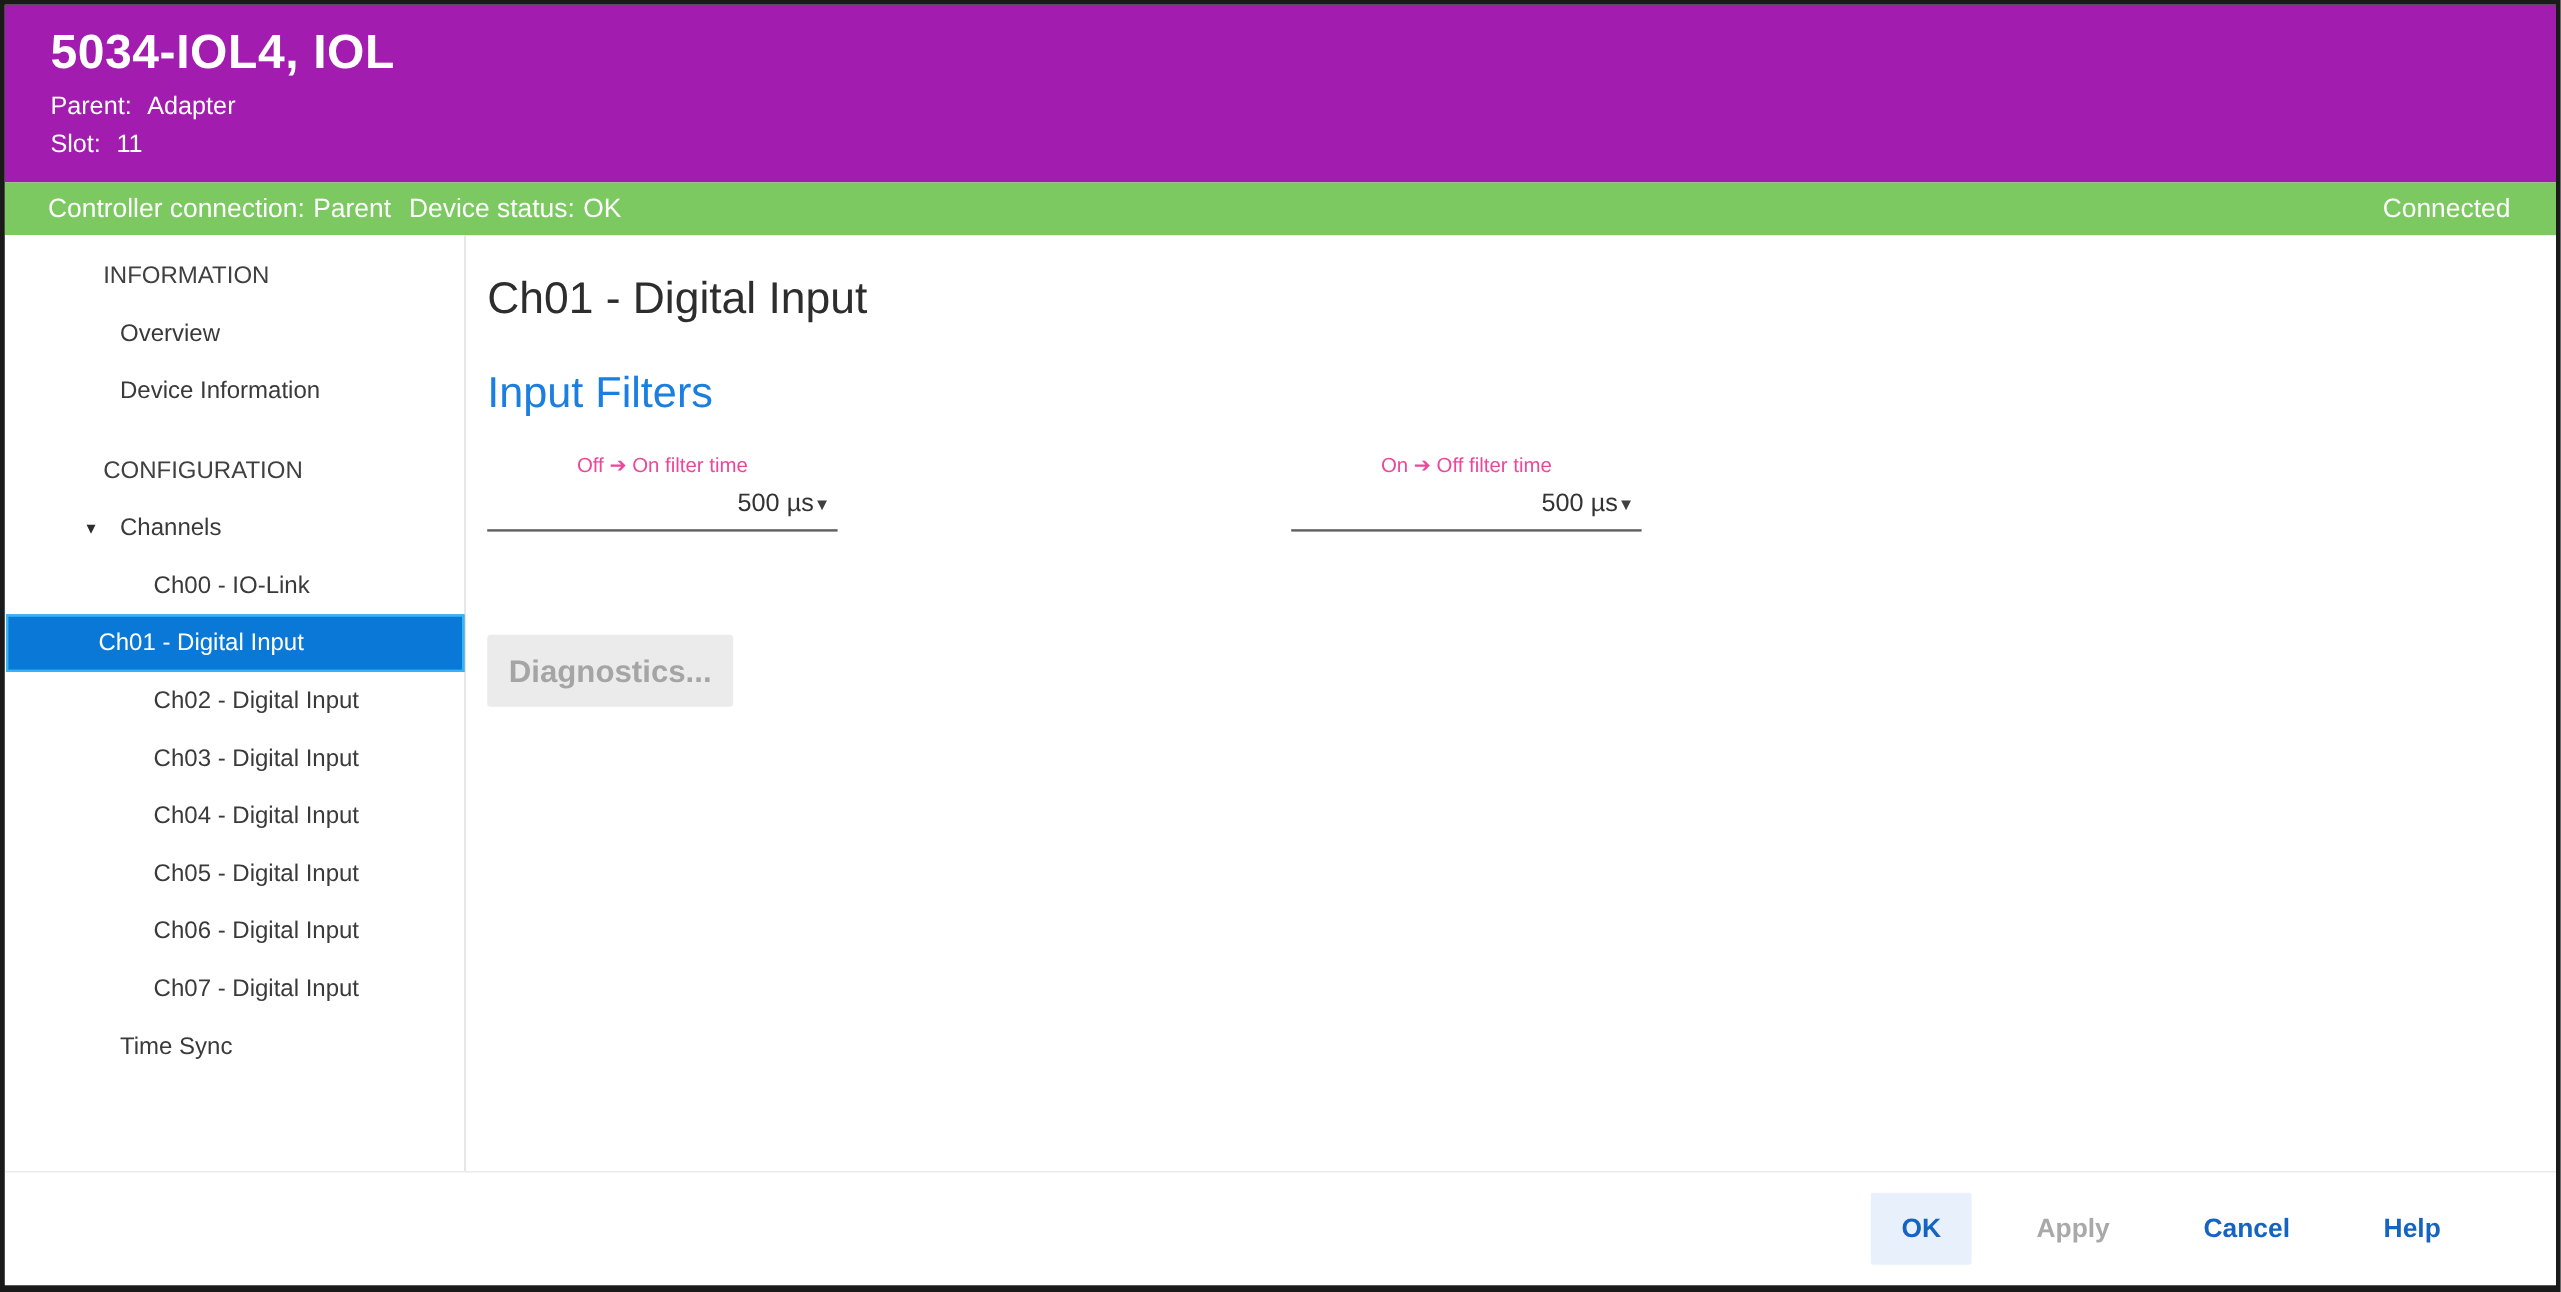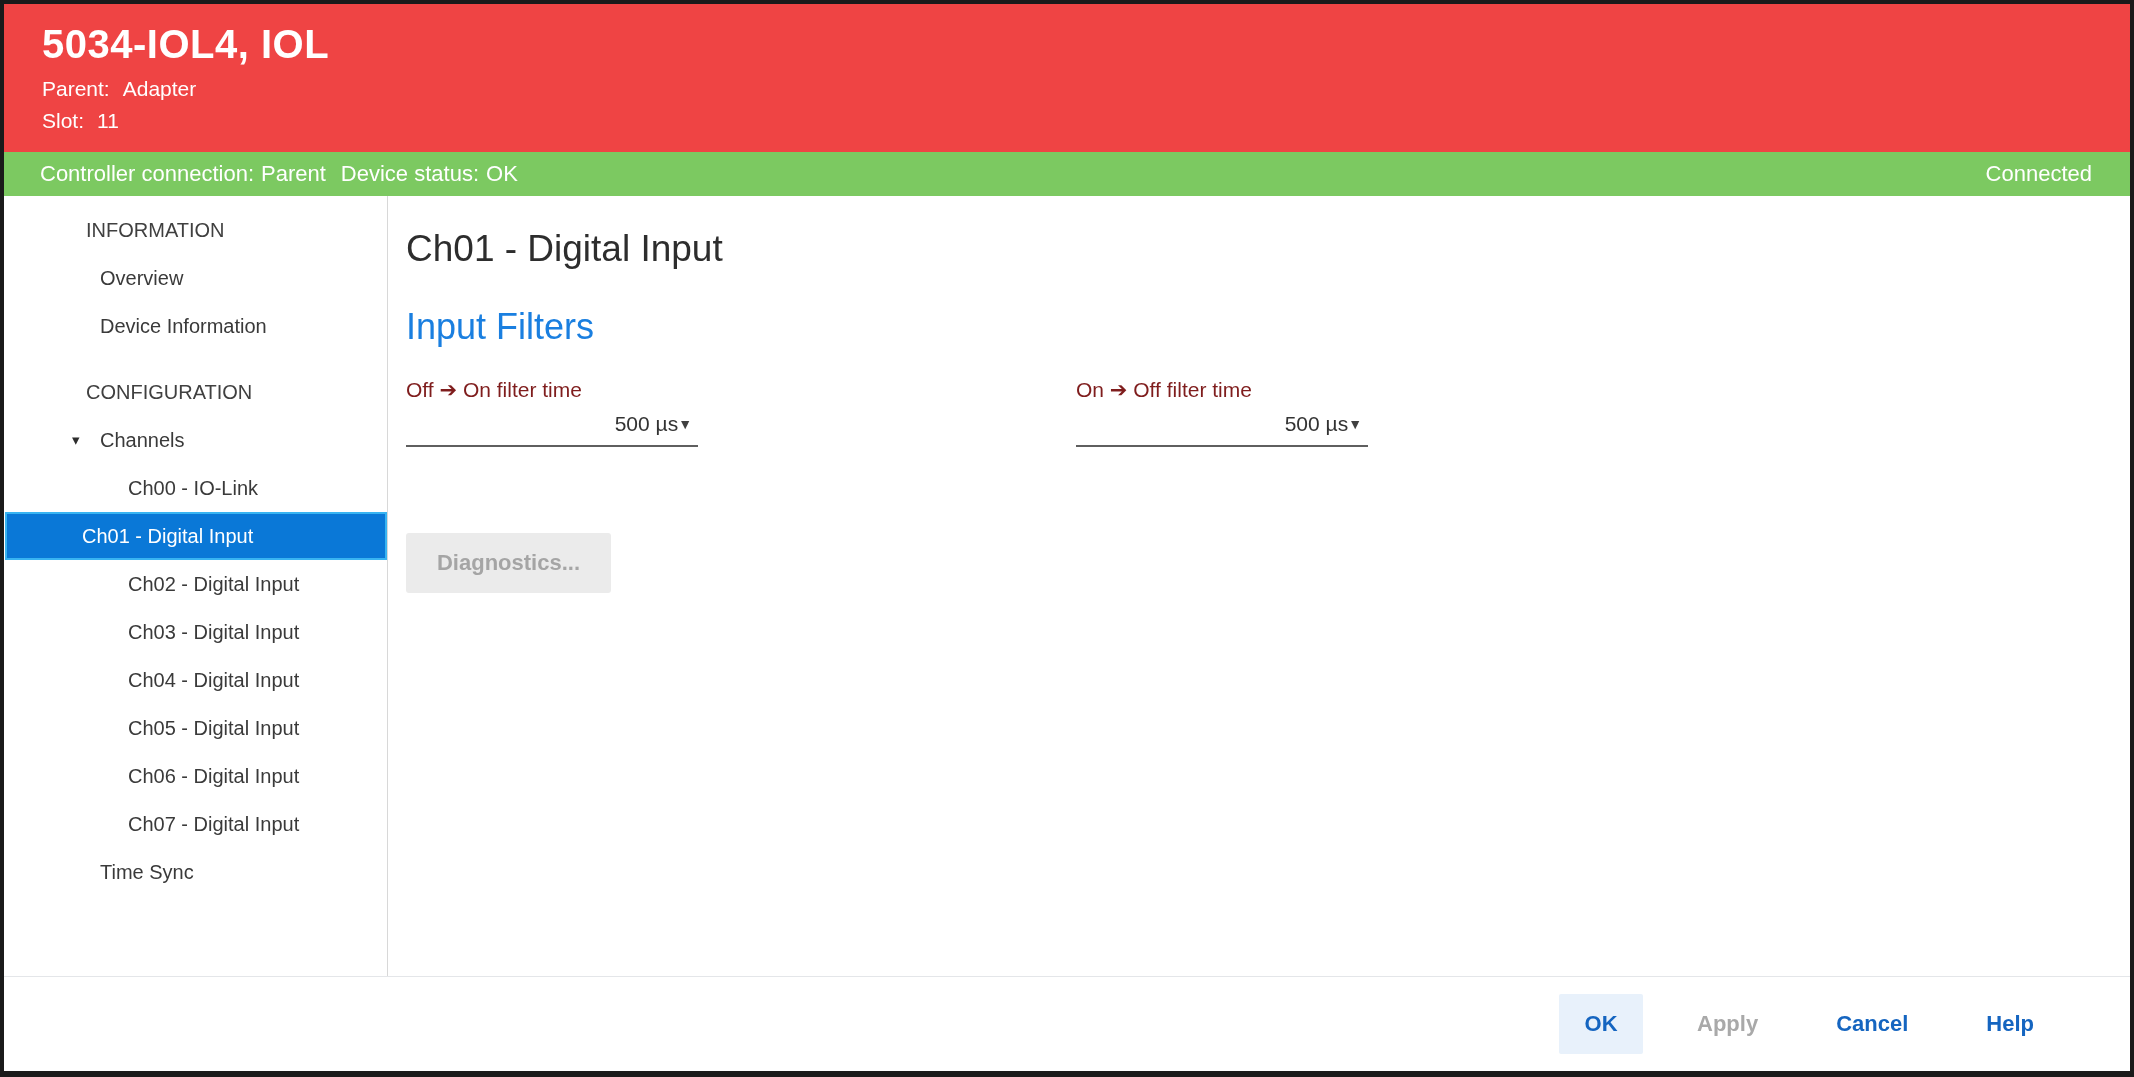--- a/index.html
+++ b/index.html
@@ -10,21 +10,21 @@
     width: 2134px; height: 1077px;
     border: 4px solid #1a1a1a; border-bottom-width: 6px;
     background: #ffffff;
     display: flex; flex-direction: column;
     overflow: hidden;
   }
 
   
   .header {
     flex: 0 0 148px;
-    background: #ef4444;
+    background: #a21caf;
     color: #ffffff;
     padding: 14px 40px 0 38px;
   }
   .header h1 {
     font-size: 40px; font-weight: bold; letter-spacing: 0.5px;
     margin: 4px 0 10px;
   }
   .header .meta-row {
     font-size: 21px; margin-top: 8px;
     display: flex; gap: 13px;
@@ -80,35 +80,35 @@
   .main h2 {
     font-size: 37px; font-weight: 400; color: #2d2d2d;
     margin-top: 14px;
   }
   .main h3 {
     font-size: 36px; font-weight: 400; color: #1a7fe0;
     margin-top: 36px;
   }
   .fields { display: flex; gap: 378px; margin-top: 30px; }
   .field { width: 292px; }
-  .field-label { font-size: 21px; color: #7f1d1d; }
+  .field-label { font-size: 17px; color: #ec4899; text-align: center; }
   .field-select {
     display: flex; justify-content: flex-end; align-items: center;
     margin-top: 10px; padding-bottom: 9px;
     border-bottom: 2px solid #5f5f5f;
     font-size: 21px; color: #333333;
     cursor: default;
   }
   .field-select .caret { font-size: 14px; color: #404040; padding-right: 6px; }
 
   .diagnostics-btn {
     margin-top: 86px;
     width: 205px; height: 60px;
     background: #ebebeb; border: none; border-radius: 3px;
-    color: #a5a5a5; font-size: 22px; font-weight: 600;
+    color: #a5a5a5; font-size: 26px; font-weight: 600;
     font-family: inherit;
   }
 
   
   .footer {
     flex: 0 0 95px;
     border-top: 1px solid #e4e6e9;
     background: #ffffff;
     display: flex; align-items: center; justify-content: flex-end;
     gap: 30px; padding-right: 72px;

